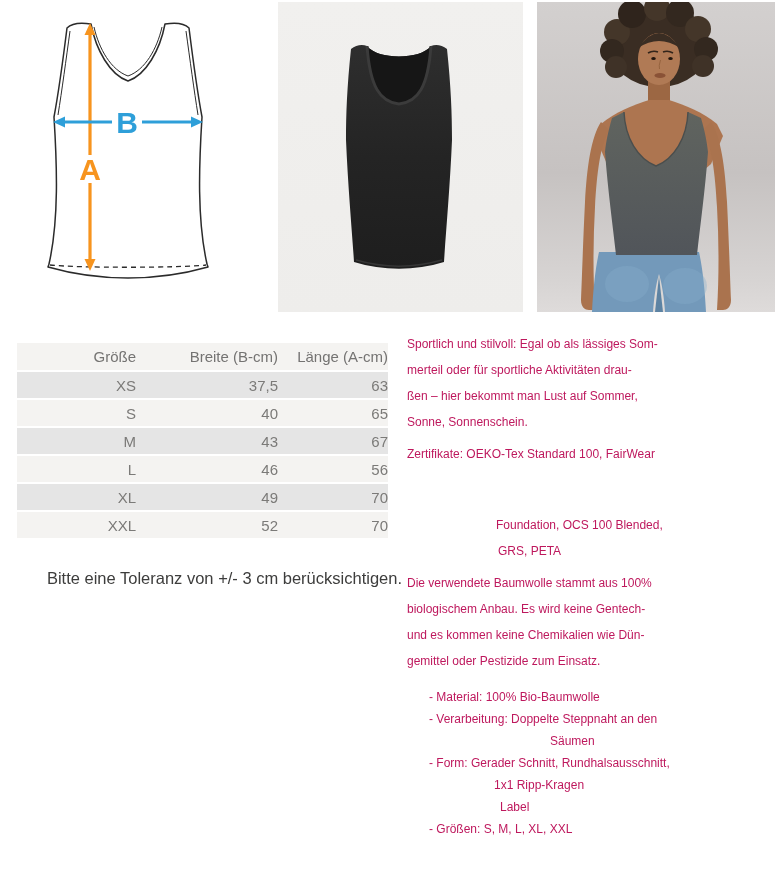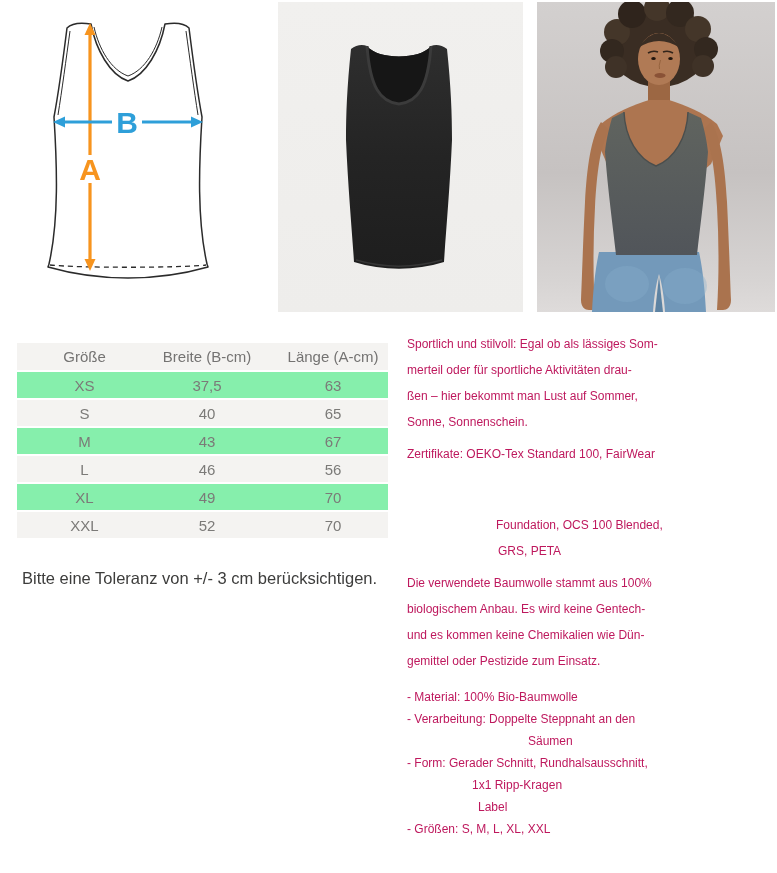--- a/index.html
+++ b/index.html
@@ -20,35 +20,35 @@
   .arrow-b{stroke:var(--arrow-b);}
   .arrow-b-fill{fill:var(--arrow-b);}
   .dia-label{font-family:"Liberation Sans","DejaVu Sans",sans-serif;font-weight:bold;font-size:30px;}
 
   
   .size-table{position:absolute;left:17px;top:343px;width:371px;border-collapse:separate;
               border-spacing:0;table-layout:fixed;font-size:15px;color:#7b7a78;}
   .size-table col.c1{width:119px;}
   .size-table col.c2{width:142px;}
   .size-table col.c3{width:110px;}
-  .size-table th,.size-table td{font-weight:normal;text-align:center;padding:0;
+  .size-table th,.size-table td{font-weight:normal;text-align:right;padding:0;
               height:26px;border-bottom:2px solid #ffffff;vertical-align:middle;}
   .size-table th{height:27px;background:#f4f3f1;color:#747372;}
   .size-table th:first-child,.size-table td:first-child{padding-left:16px;}
-  .size-table tr.dark td{background:#86efac;}
+  .size-table tr.dark td{background:#e5e5e5;}
   .size-table tr.light td{background:#f4f3f1;}
 
   .tolerance{position:absolute;left:22px;top:566px;width:380px;font-size:16.5px;
-             color:#3d3d3c;line-height:24px;}
+             color:#3d3d3c;line-height:24px;text-align:right;}
 
   
   .desc{position:absolute;left:407px;top:331px;width:366px;color:#be185d;font-size:12px;}
   .desc .para{margin:0 0 6px 0;}
   .desc .line{line-height:26px;white-space:nowrap;}
-  .desc .specs{margin-top:12px;}
+  .desc .specs{margin-top:12px;margin-left:22px;}
   .desc .specs .line{line-height:22px;}
 </style>
 </head>
 <body>
 
 <div class="page">
 
   <div class="diagram">
     <svg viewBox="0 0 200 270">
 

